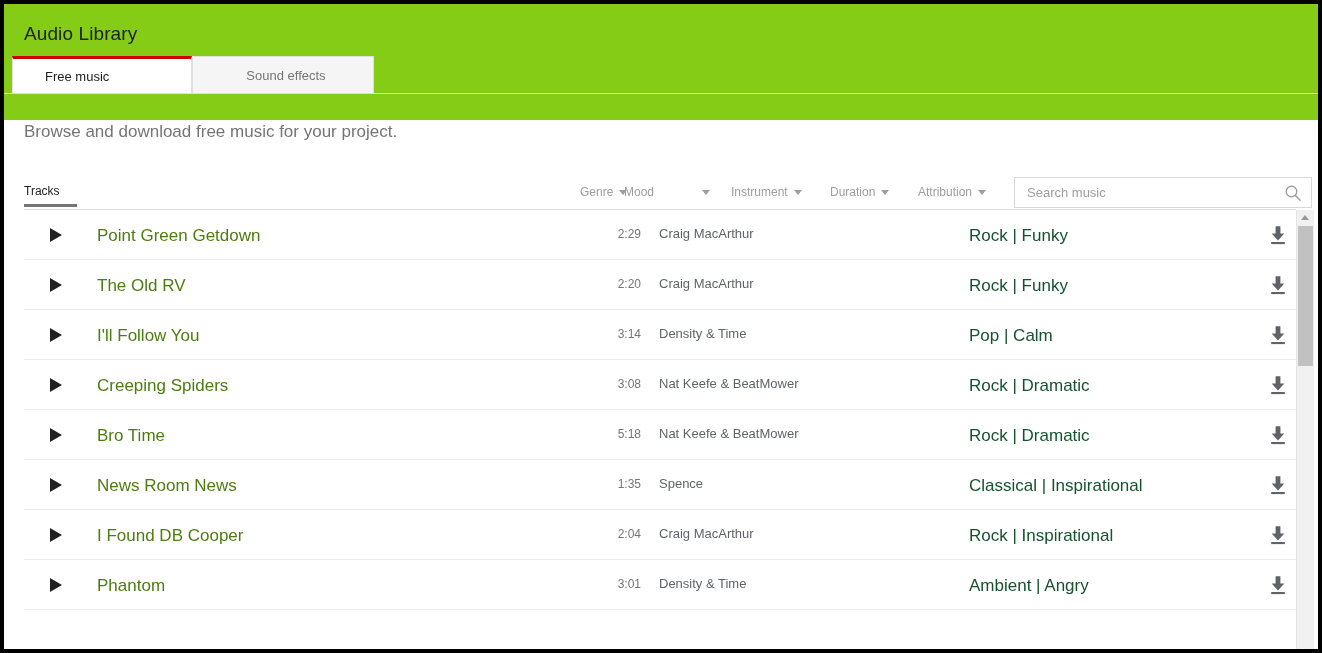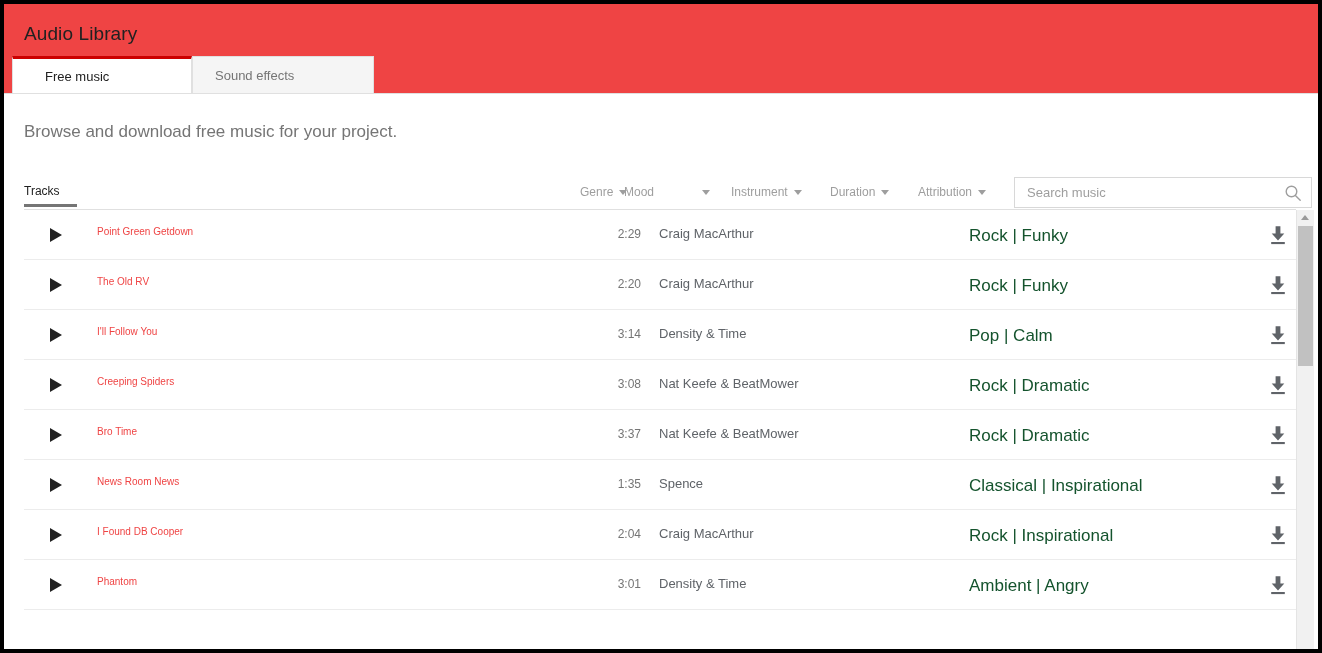--- a/index.html
+++ b/index.html
@@ -29,22 +29,22 @@
     height: 645px;
     background: #ffffff;
     overflow: hidden;
   }
 
   
   #header {
     position: absolute;
     left: 0; top: 0;
     width: 1314px;
-    height: 90px;
-    background: #ef4444;
+    height: 116px;
+    background: #84cc16;
   }
 
   #page-title {
     position: absolute;
     left: 20px;
     top: 19px;
     font-size: 19px;
     color: #212121;
     letter-spacing: 0.1px;
     white-space: nowrap;
@@ -80,20 +80,21 @@
     padding-left: 32px;
   }
 
   .tab.inactive {
     background: #f5f5f5;
     color: #757575;
     border: 1px solid #e0e0e0;
     border-bottom: none;
     min-width: 182px;
     padding-left: 22px;
+    justify-content: center;
   }
 
   #header-rule {
     position: absolute;
     left: 0;
     top: 89px;
     width: 1314px;
     height: 1px;
     background: #e0e0e0;
   }
@@ -232,22 +233,22 @@
     border-top: 7px solid transparent;
     border-bottom: 7px solid transparent;
     border-left: 12px solid #212121;
     cursor: pointer;
   }
 
   .track-title {
     position: absolute;
     left: 73px;
     top: 16px;
-    font-size: 10px;
-    color: #ef4444;
+    font-size: 17px;
+    color: #4d7c0f;
     white-space: nowrap;
   }
 
   .track-duration {
     position: absolute;
     left: 497px;
     top: 17px;
     width: 120px;
     text-align: right;
     font-size: 12px;
@@ -423,21 +424,21 @@
           <div class="track-artist">Nat Keefe &amp; BeatMower</div>
           <div class="track-genre">Rock | Dramatic</div>
           <div class="download-btn"><svg width="24" height="24" viewBox="0 0 24 24">
               <path d="M9.6 3.2 h4.8 v7.2 h3.9 L12 17.4 5.7 10.4 h3.9 z" fill="#5f6368"></path>
               <rect x="5.2" y="19" width="13.6" height="2.1" fill="#5f6368"></rect>
             </svg></div>
         </div>
         <div class="track-row">
           <div class="play-btn"></div>
           <div class="track-title">Bro Time</div>
-          <div class="track-duration">3:37</div>
+          <div class="track-duration">5:18</div>
           <div class="track-artist">Nat Keefe &amp; BeatMower</div>
           <div class="track-genre">Rock | Dramatic</div>
           <div class="download-btn"><svg width="24" height="24" viewBox="0 0 24 24">
               <path d="M9.6 3.2 h4.8 v7.2 h3.9 L12 17.4 5.7 10.4 h3.9 z" fill="#5f6368"></path>
               <rect x="5.2" y="19" width="13.6" height="2.1" fill="#5f6368"></rect>
             </svg></div>
         </div>
         <div class="track-row">
           <div class="play-btn"></div>
           <div class="track-title">News Room News</div>

